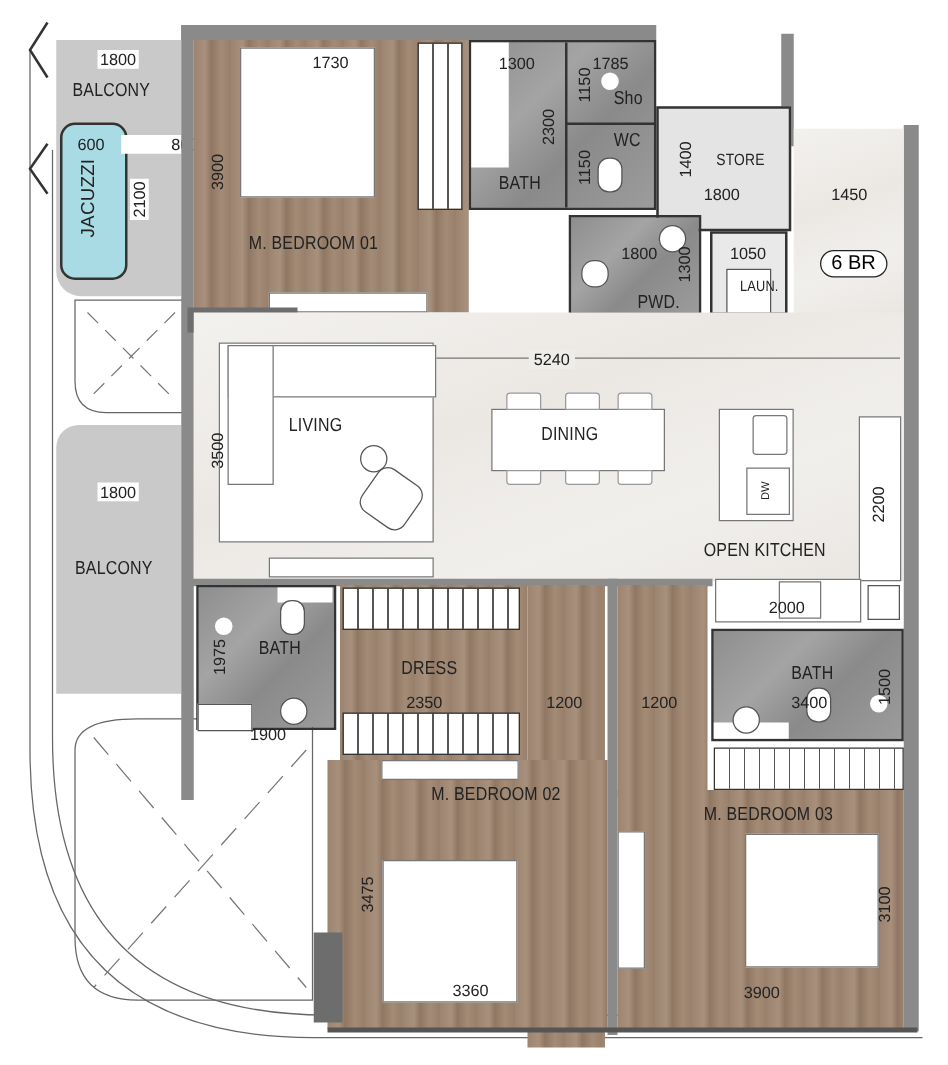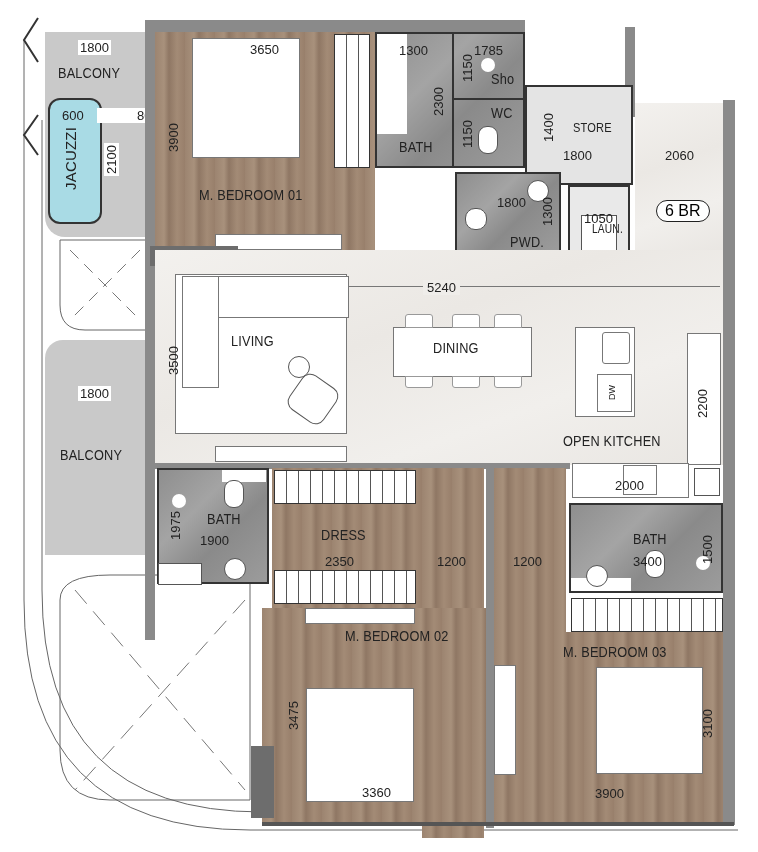--- a/index.html
+++ b/index.html
@@ -55,21 +55,21 @@
   <div class="abs wall" style="left:145px;top:20px;width:10px;height:620px;"></div>
   <div class="abs wall" style="left:723px;top:100px;width:12px;height:725px;"></div>
   <div class="abs wall" style="left:625px;top:27px;width:10px;height:90px;"></div>
 
   <div class="abs wood" style="left:155px;top:32px;width:220px;height:218px;"></div>
   <div class="abs white" style="left:192px;top:38px;width:106px;height:118px;border:1px solid #777;"></div>
   <div class="abs wardrobe" style="left:334px;top:34px;width:34px;height:132px;"></div>
   <div class="abs white" style="left:215px;top:234px;width:125px;height:14px;border:1px solid #777;"></div>
   <div class="abs" style="left:150px;top:246px;width:88px;height:20px;background:#6d6d6d;"></div>
   <div class="lbl" style="left:199px;top:186px;">M. BEDROOM 01</div>
-  <div class="dim box" style="left:248px;top:42px;">3650</div>
+  <div class="dim box" style="left:248px;top:42px;">1730</div>
   <div class="dim vert" style="left:166px;top:152px;">3900</div>
 
   <div class="abs tile" style="left:375px;top:32px;width:150px;height:136px;border:2px solid #333;box-sizing:border-box;"></div>
   <div class="abs white" style="left:377px;top:34px;width:30px;height:100px;"></div>
   <div class="abs" style="left:452px;top:34px;width:2px;height:132px;background:#333;"></div>
   <div class="abs" style="left:452px;top:98px;width:72px;height:2px;background:#333;"></div>
   <div class="abs white" style="left:478px;top:126px;width:18px;height:26px;border-radius:9px;border:1px solid #555;"></div>
   <div class="abs" style="left:481px;top:58px;width:14px;height:14px;border-radius:50%;background:#fff;"></div>
   <div class="lbl" style="left:399px;top:138px;">BATH</div>
   <div class="lbl" style="left:491px;top:70px;">Sho</div>
@@ -79,34 +79,34 @@
   <div class="dim vert" style="left:460px;top:82px;">1150</div>
   <div class="dim vert" style="left:460px;top:148px;">1150</div>
   <div class="dim vert" style="left:431px;top:116px;">2300</div>
 
   <div class="abs" style="left:525px;top:85px;width:108px;height:100px;background:#e4e4e4;border:2px solid #333;box-sizing:border-box;"></div>
   <div class="lbl" style="left:573px;top:120px;font-size:13px;">STORE</div>
   <div class="dim vert" style="left:541px;top:142px;">1400</div>
   <div class="dim" style="left:563px;top:148px;">1800</div>
 
   <div class="abs marble" style="left:635px;top:103px;width:88px;height:150px;"></div>
-  <div class="dim" style="left:665px;top:148px;">2060</div>
+  <div class="dim" style="left:665px;top:148px;">1450</div>
   <div class="badge" style="left:656px;top:200px;">6 BR</div>
 
   <div class="abs tile" style="left:455px;top:172px;width:106px;height:80px;border:2px solid #333;box-sizing:border-box;"></div>
   <div class="abs white" style="left:465px;top:208px;width:20px;height:20px;border-radius:10px;border:1px solid #555;"></div>
   <div class="abs white" style="left:527px;top:180px;width:20px;height:20px;border-radius:50%;border:1px solid #555;"></div>
   <div class="lbl" style="left:510px;top:233px;">PWD.</div>
   <div class="dim" style="left:497px;top:195px;">1800</div>
   <div class="dim vert" style="left:540px;top:226px;">1300</div>
 
   <div class="abs" style="left:568px;top:185px;width:62px;height:67px;background:#e9e9e9;border:2px solid #333;box-sizing:border-box;"></div>
   <div class="abs white" style="left:581px;top:215px;width:34px;height:34px;border:1px solid #555;"></div>
   <div class="lbl" style="left:592px;top:222px;font-size:12px;">LAUN.</div>
-  <div class="dim" style="left:584px;top:211px;">1050</div>
+  <div class="dim" style="left:584px;top:195px;">1050</div>
 
   <div class="abs marble" style="left:155px;top:250px;width:568px;height:215px;"></div>
   <div class="abs" style="left:240px;top:286px;width:480px;height:1px;background:#777;"></div>
   <div class="dim" style="left:423px;top:280px;background:#efedea;padding:0 4px;">5240</div>
 
   <div class="abs white" style="left:175px;top:274px;width:170px;height:158px;border:1px solid #777;"></div>
   <div class="abs white" style="left:182px;top:276px;width:165px;height:40px;border:1px solid #777;"></div>
   <div class="abs white" style="left:182px;top:276px;width:35px;height:110px;border:1px solid #777;"></div>
   <div class="abs" style="left:288px;top:356px;width:20px;height:20px;border-radius:50%;border:1px solid #555;"></div>
   <div class="abs" style="left:292px;top:378px;width:40px;height:40px;border-radius:10px;border:1px solid #555;transform:rotate(35deg);"></div>
@@ -138,21 +138,21 @@
   <div class="abs wall" style="left:150px;top:463px;width:420px;height:6px;"></div>
 
   <div class="abs tile" style="left:157px;top:468px;width:112px;height:116px;border:2px solid #333;box-sizing:border-box;"></div>
   <div class="abs white" style="left:222px;top:470px;width:44px;height:12px;"></div>
   <div class="abs white" style="left:224px;top:480px;width:18px;height:26px;border-radius:9px;border:1px solid #555;"></div>
   <div class="abs white" style="left:224px;top:558px;width:20px;height:20px;border-radius:50%;border:1px solid #555;"></div>
   <div class="abs white" style="left:158px;top:563px;width:42px;height:20px;border:1px solid #555;"></div>
   <div class="abs" style="left:172px;top:494px;width:14px;height:14px;border-radius:50%;background:#fff;"></div>
   <div class="lbl" style="left:207px;top:510px;">BATH</div>
   <div class="dim vert" style="left:168px;top:540px;">1975</div>
-  <div class="dim" style="left:200px;top:533px;">1900</div>
+  <div class="dim" style="left:200px;top:580px;">1900</div>
 
   <div class="abs wood" style="left:272px;top:468px;width:150px;height:140px;"></div>
   <div class="abs wardrobe" style="left:274px;top:470px;width:140px;height:32px;"></div>
   <div class="abs wardrobe" style="left:274px;top:570px;width:140px;height:32px;"></div>
   <div class="lbl" style="left:321px;top:526px;">DRESS</div>
   <div class="dim" style="left:325px;top:554px;">2350</div>
 
   <div class="abs wood" style="left:422px;top:468px;width:62px;height:370px;"></div>
   <div class="abs wall" style="left:486px;top:463px;width:8px;height:365px;"></div>
   <div class="abs wood" style="left:494px;top:468px;width:72px;height:170px;"></div>

